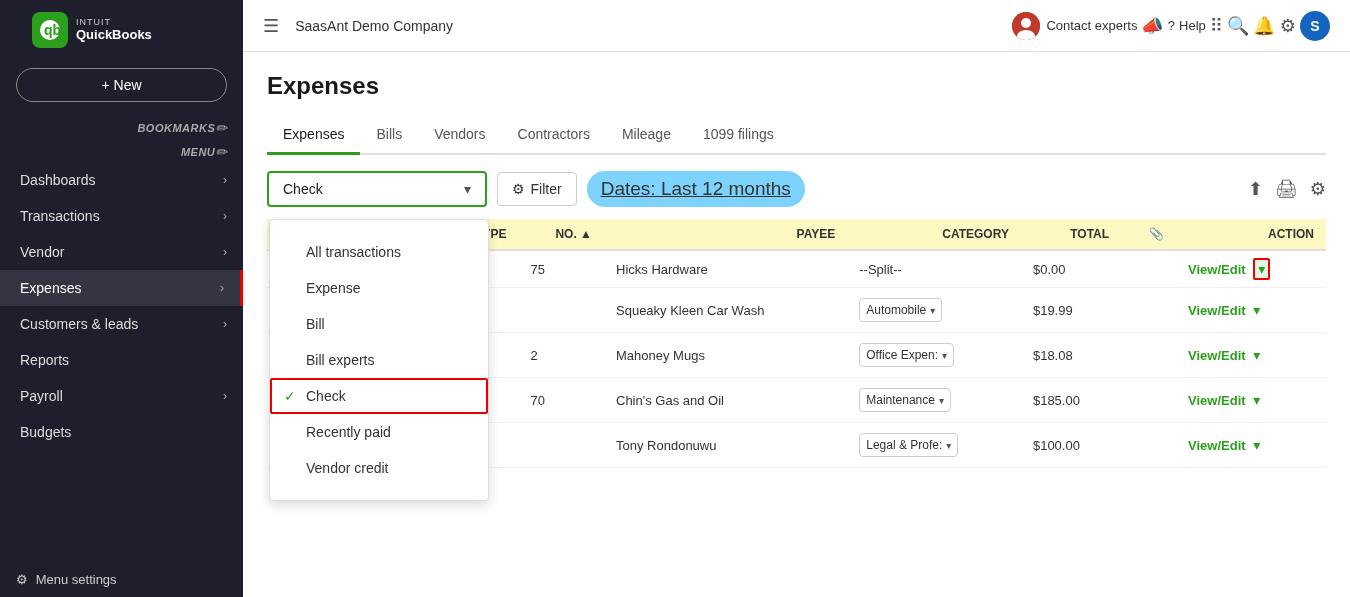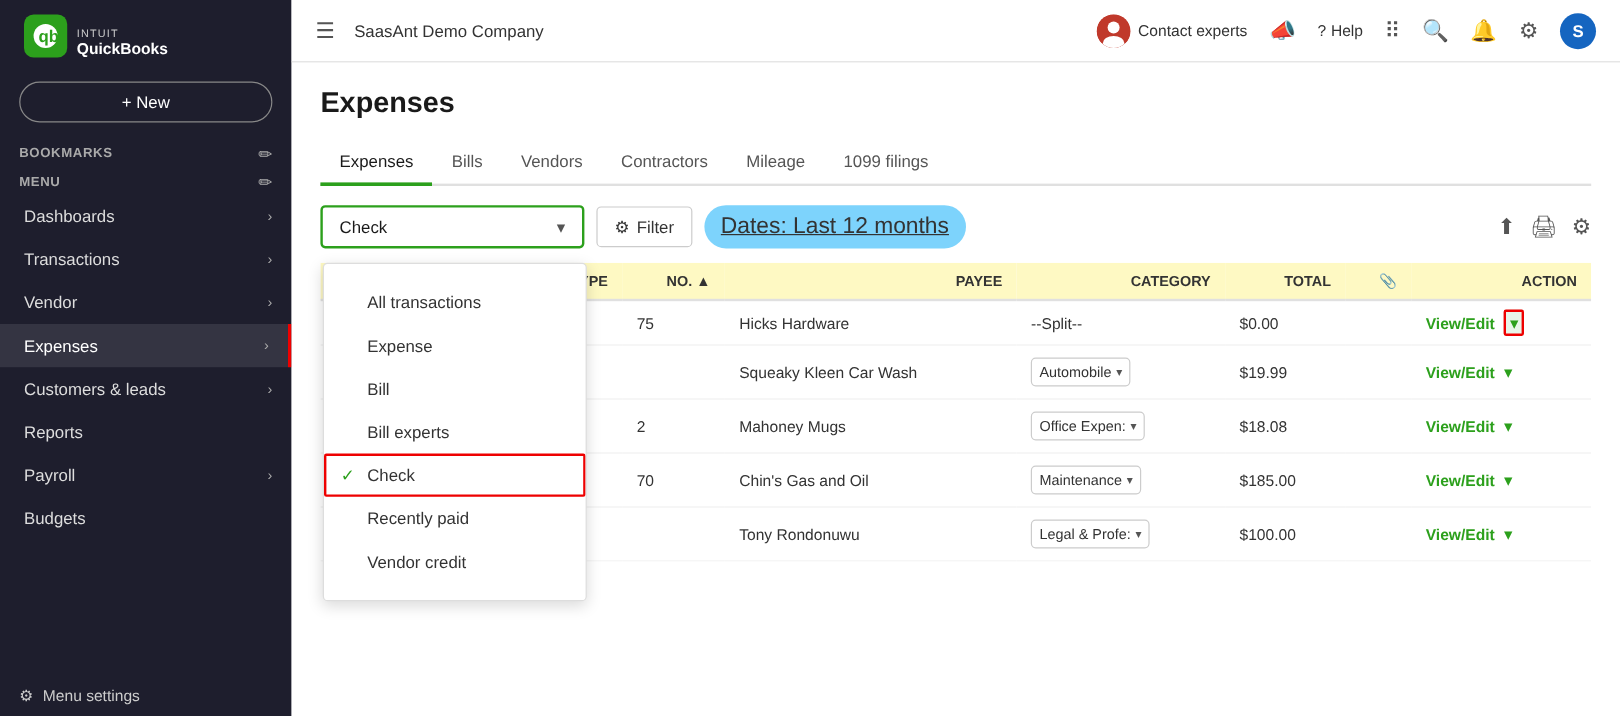--- a/index.html
+++ b/index.html
@@ -17,23 +17,23 @@
       background: #1e1e2d;
       color: #fff;
       display: flex;
       flex-direction: column;
       flex-shrink: 0;
       height: 597px;
       overflow: hidden;
     }
 
     .sidebar-header {
-      padding: 12px 20px;
-      display: flex;
-      align-items: flex-end;
+      padding: 12px 32px;
+      display: flex;
+      align-items: center;
       gap: 8px;
     }
 
     .qb-logo {
       width: 36px;
       height: 36px;
       background: #2ca01c;
       border-radius: 8px;
       display: flex;
       align-items: center;
@@ -63,22 +63,23 @@
       display: flex;
       align-items: center;
       justify-content: center;
       gap: 6px;
     }
 
     .sidebar-section {
       padding: 6px 16px 2px;
       display: flex;
       align-items: center;
-      justify-content: space-between;
-      cursor: pointer;
+      justify-content: flex-end;
+      cursor: pointer;
+      font-style: italic;
     }
 
     .sidebar-section-label {
       font-size: 11px;
       font-weight: 700;
       color: #aaa;
       letter-spacing: 0.5px;
     }
 
     .sidebar-section-icon { color: #aaa; font-size: 14px; }
@@ -131,21 +132,21 @@
       padding: 0 20px;
       gap: 12px;
     }
 
     .topbar-hamburger { font-size: 18px; color: #555; cursor: pointer; margin-right: 4px; }
     .topbar-company { font-size: 14px; color: #333; font-weight: 500; flex: 1; }
 
     .topbar-right {
       display: flex;
       align-items: center;
-      gap: 18px;
+      gap: 4px;
     }
 
     .topbar-contact {
       display: flex;
       align-items: center;
       gap: 6px;
       font-size: 13px;
       color: #333;
       cursor: pointer;
     }

